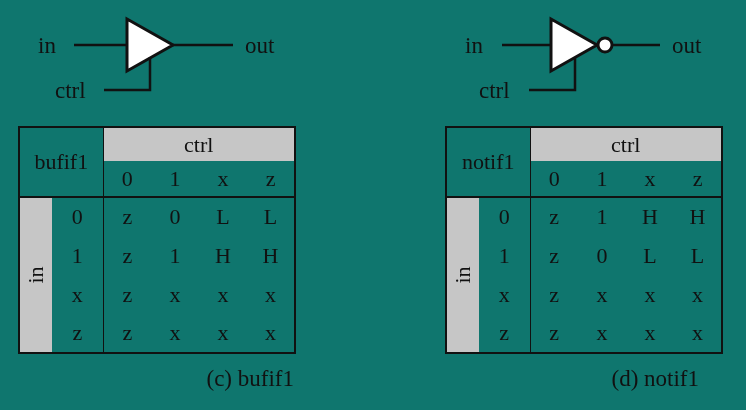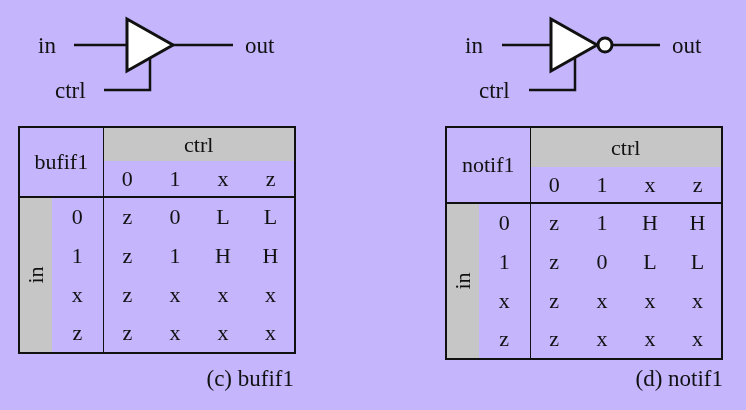--- a/index.html
+++ b/index.html
@@ -1,19 +1,19 @@
 <!DOCTYPE html>
 <html><head>
 <meta charset="utf-8">
 <style>
   html,body{margin:0;padding:0;background:#fff;}
   .stage{
     position:relative;
     width:746px;height:410px;
-    background:#c4b5fd;
+    background:#0f766e;
     font-family:"Liberation Serif", serif;
     color:#111;
     overflow:hidden;
   }
   .circuit{position:absolute;top:0;width:373px;height:120px;}
   .circuit text{font-family:"Liberation Serif", serif;font-size:23px;fill:#111;}
   .truth{
     position:absolute;
     top:126px;
     border-collapse:collapse;
@@ -125,21 +125,21 @@
   <table class="truth" style="left:445px">
     <colgroup>
       <col style="width:33px">
         <col style="width:51px">
       <col style="width:48px">
         <col style="width:48px">
       <col style="width:48px">
         <col style="width:48px">
     </colgroup>
     <tbody>
-        <tr style="height:40px">
+        <tr style="height:34px">
       <td class="corner" rowspan="2" colspan="2">notif1</td>
       <th class="gray" colspan="4">ctrl</th>
     </tr>
     <tr style="height:36px">
       <td class="colhead">0</td>
       <td class="colhead">1</td>
       <td class="colhead">x</td>
       <td class="colhead">z</td>
     </tr>
     <tr style="height:39px">
@@ -168,15 +168,15 @@
       <td class="rowlabel">z</td>
       <td>z</td>
       <td>x</td>
       <td>x</td>
       <td>x</td>
     </tr>
   </tbody>
     </table>
 
   <div class="caption" style="left:18px">(c) bufif1</div>
-  <div class="caption" style="left:447px">(d) notif1</div>
+  <div class="caption" style="left:423px">(d) notif1</div>
 
 </div>
 
 </body></html>

